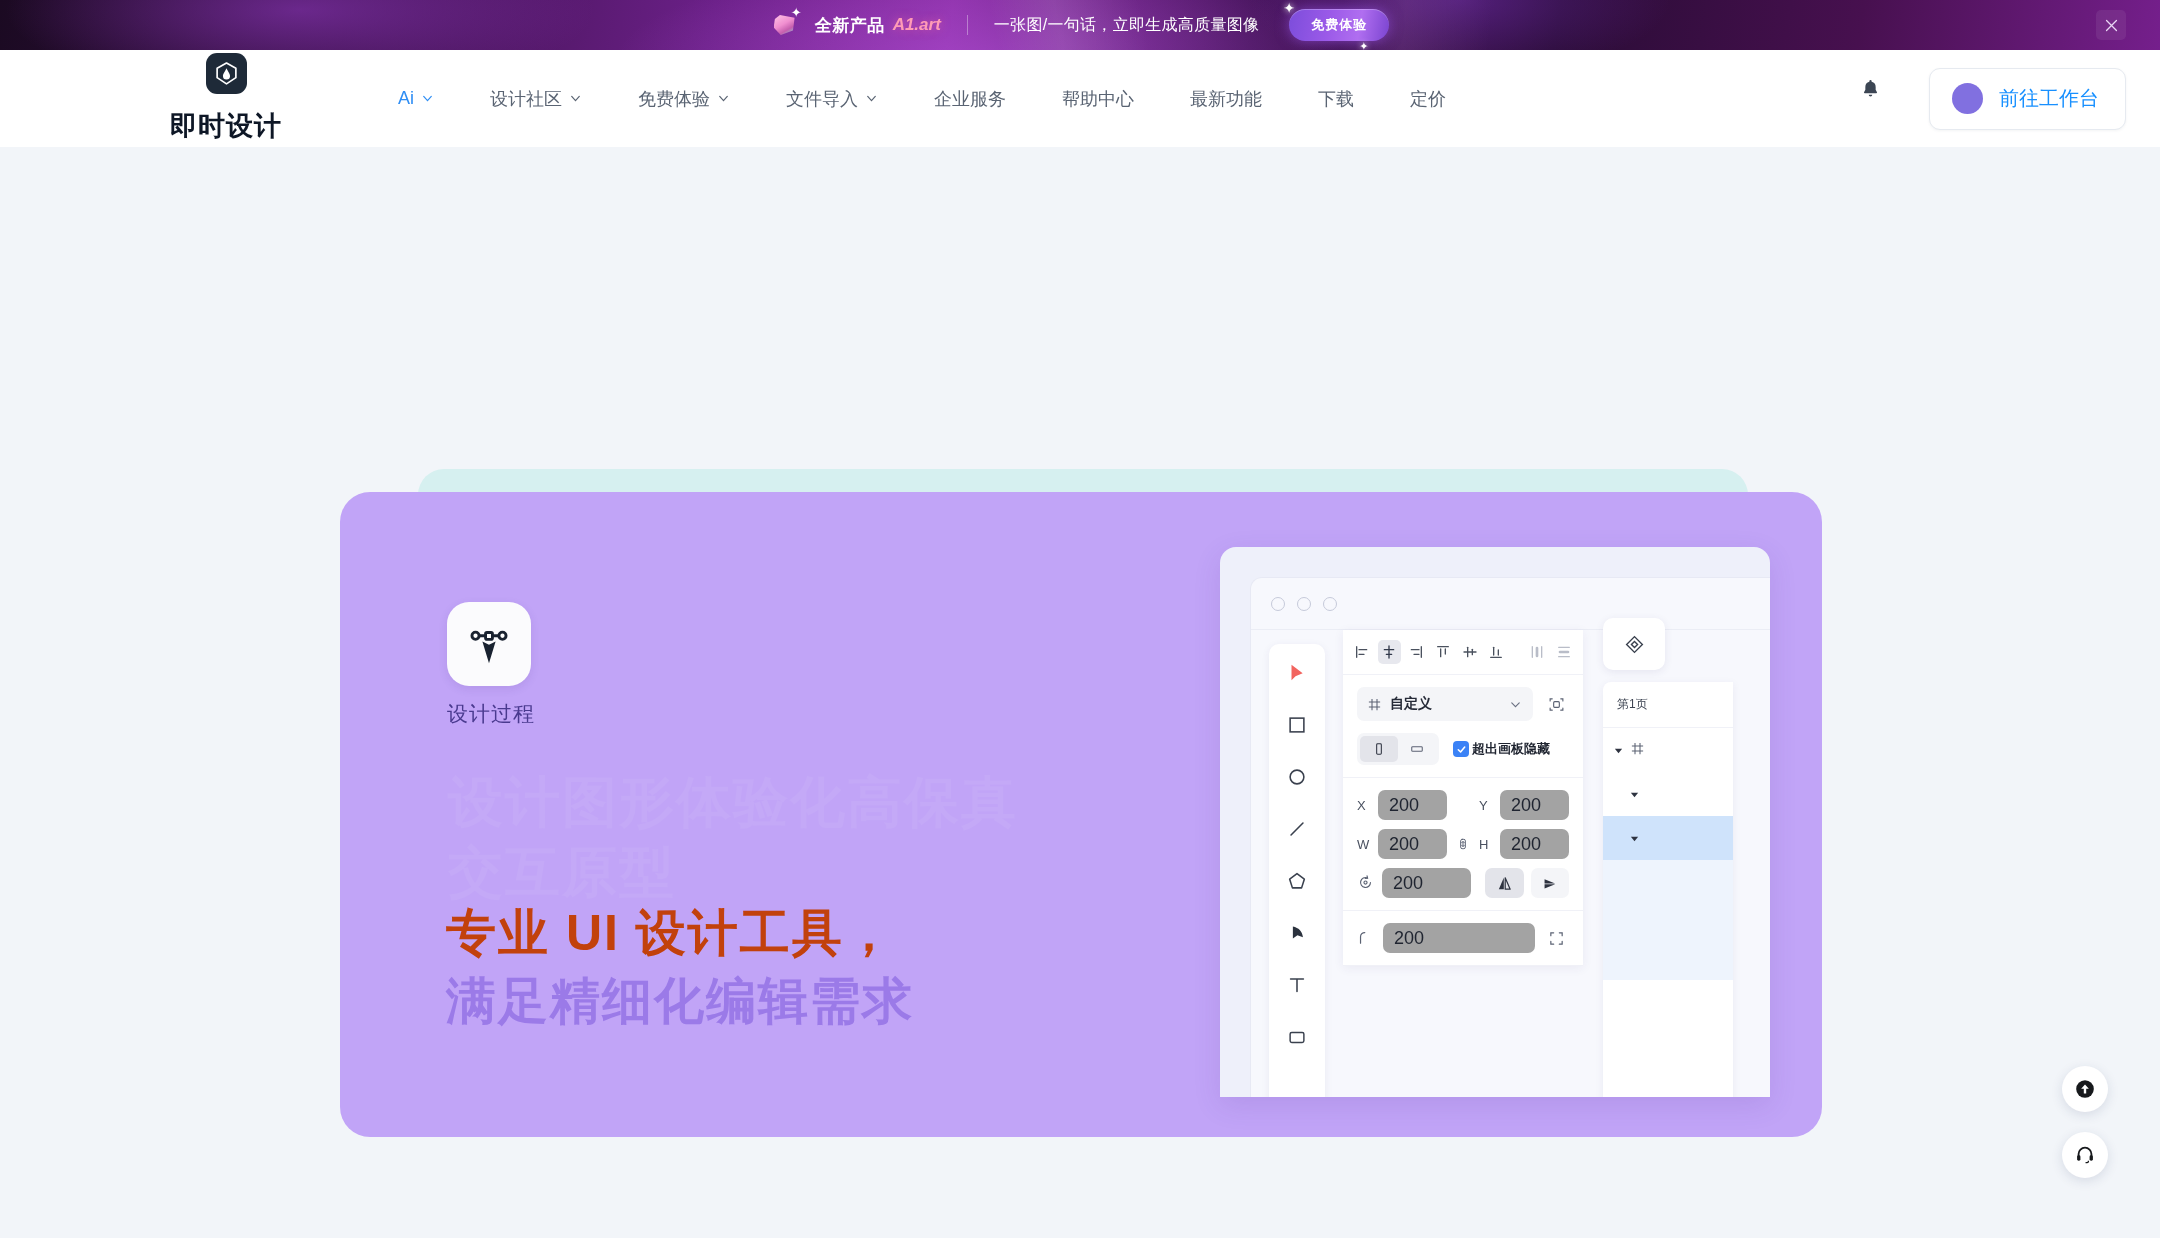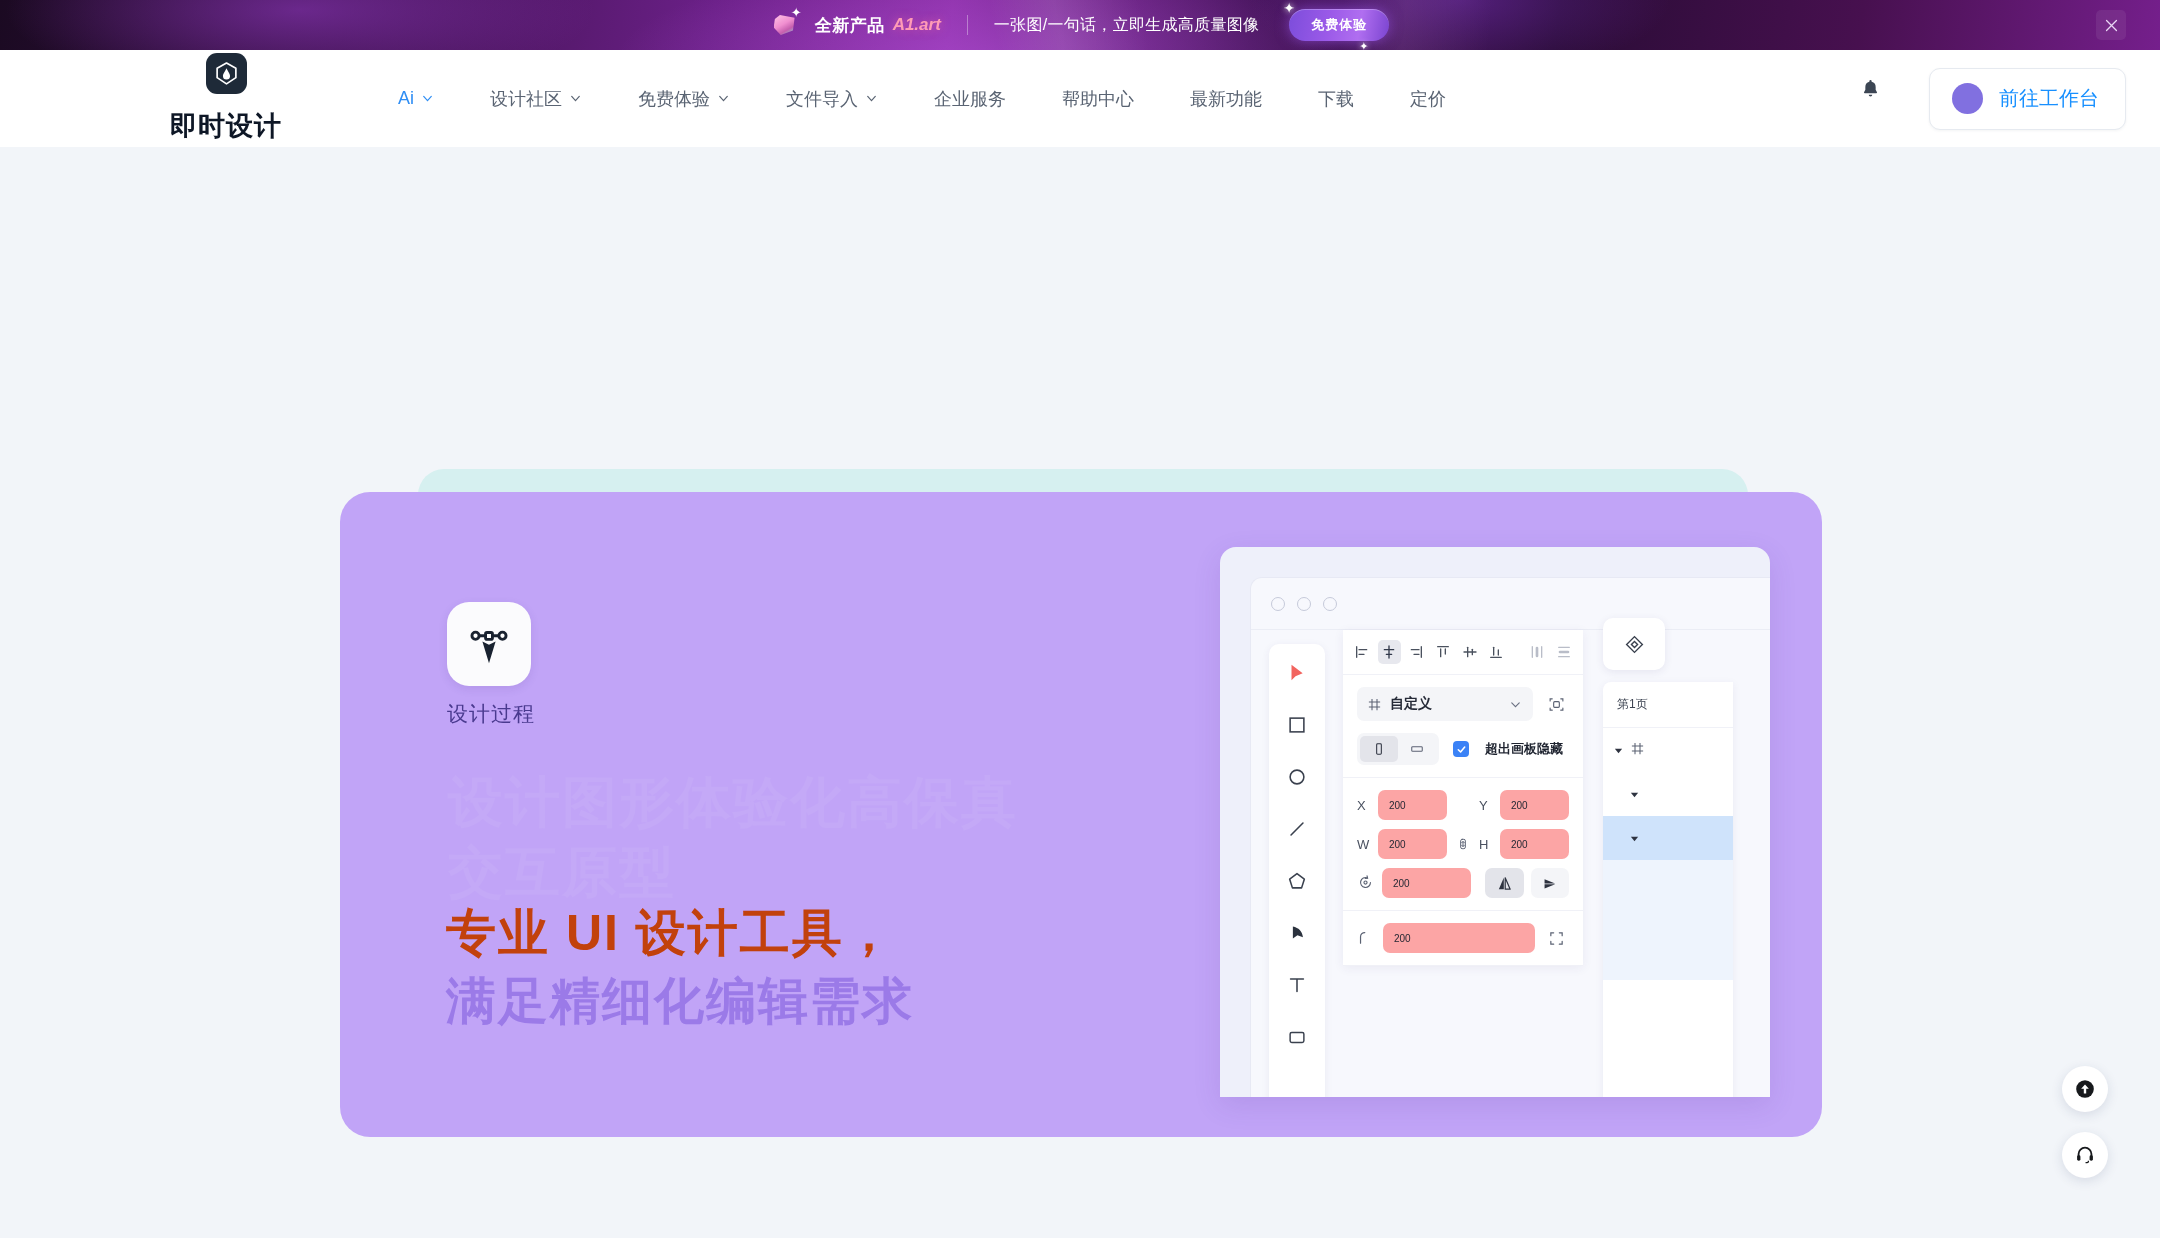--- a/index.html
+++ b/index.html
@@ -190,32 +190,32 @@
   .select .lbl{ font-size:14px; color:#262b38; flex:1; }
   .select svg.ic{ width:15px;height:15px; flex:none; }
   .iconbtn{ width:26px;height:26px;display:flex;align-items:center;justify-content:center;cursor:pointer; }
   .iconbtn svg{ width:17px;height:17px; }
 
   .orient-row{ display:flex; align-items:center; gap:14px; margin-top:12px; }
   .segment{ display:flex; background:#f4f5f8; border-radius:7px; padding:3px; }
   .segbtn{ width:38px;height:26px;border-radius:5px;display:flex;align-items:center;justify-content:center;cursor:pointer; }
   .segbtn.active{ background:#e3e4ea; }
   .segbtn svg{ width:14px;height:14px; }
-  .chk{ display:flex; align-items:center; gap:16px; cursor:pointer; }
+  .chk{ display:flex; align-items:center; gap:3px; cursor:pointer; }
   .chkbox{
     width:16px;height:16px;border-radius:4px;background:#3b82f6;
     display:flex;align-items:center;justify-content:center;
   }
   .chkbox svg{ width:11px;height:11px; }
   .chk span{ font-size:13px; color:#1f2430; font-weight:bold; white-space:nowrap; }
 
   .grid2{ display:grid; grid-template-columns:auto 1fr auto auto 1fr; gap:9px 7px; align-items:center; }
   .flab{ font-size:13px; color:#4a5160; width:14px; text-align:left; }
-  .field{ height:30px; background:#fca5a5; border-radius:7px; display:flex; align-items:center; padding:0 11px;
-          font-size:10px; color:#1f2430; cursor:text; }
+  .field{ height:30px; background:#a3a3a3; border-radius:7px; display:flex; align-items:center; padding:0 11px;
+          font-size:18px; color:#1f2430; cursor:text; }
   .linkic{ width:18px;height:18px; display:flex;align-items:center;justify-content:center; }
   .linkic svg{ width:14px;height:14px; }
   .rot-row{ display:flex; align-items:center; gap:7px; margin-top:9px; }
   .rot-ic{ width:18px;height:18px;flex:none; }
   .rot-ic svg{ width:17px;height:17px; }
   .flipbtn{ width:42px;height:30px;border-radius:7px;display:flex;align-items:center;justify-content:center;
             background:#f4f5f8; cursor:pointer; }
   .flipbtn.active{ background:#e3e4ea; }
   .flipbtn svg{ width:17px;height:17px; }
   .radius-row{ display:flex; align-items:center; gap:8px; }

